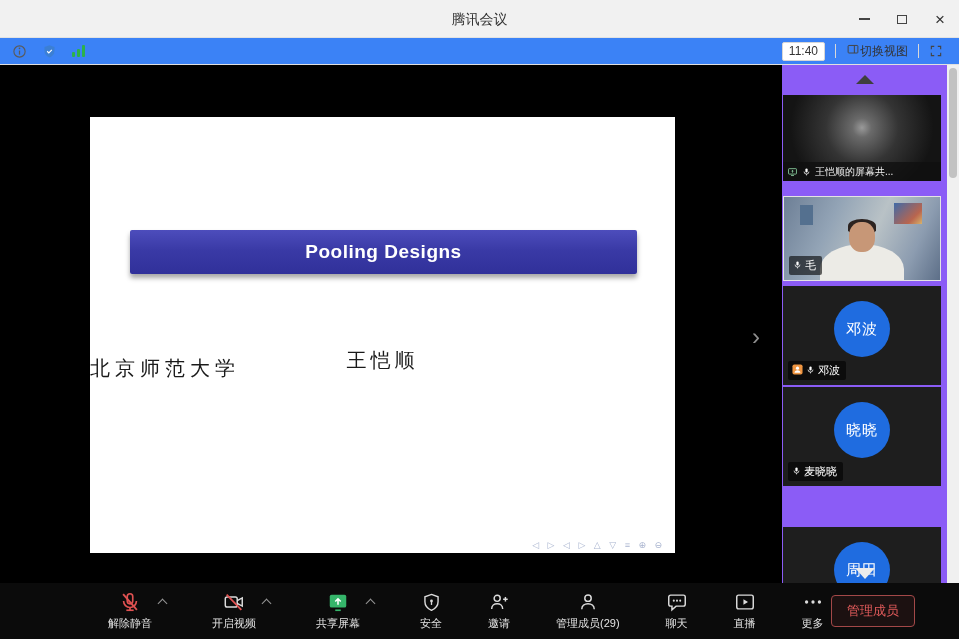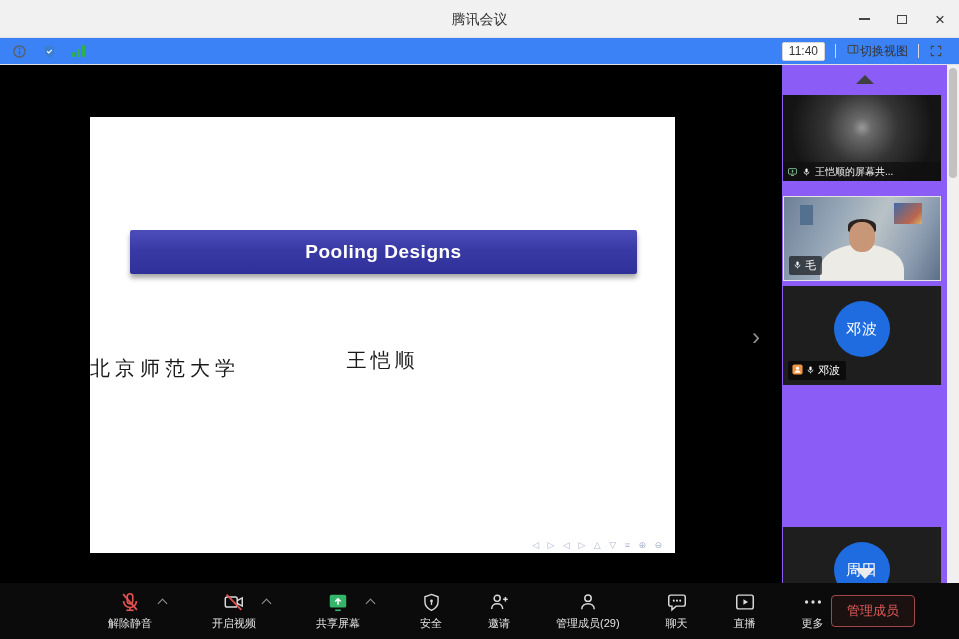--- a/index.html
+++ b/index.html
@@ -215,20 +215,33 @@
           <svg width="9" height="10" viewBox="0 0 24 24">
               <rect x="9" y="2.5" width="6" height="11" rx="3" fill="#fff"></rect>
               <path d="M5.5 11 a6.5 6.5 0 0 0 13 0" fill="none" stroke="#fff" stroke-width="2"></path>
               <line x1="12" y1="17.5" x2="12" y2="21" stroke="#fff" stroke-width="2"></line>
             </svg>
         </span>
         <span>邓波</span>
       </div>
     </div>
 
+    <div class="tile tile-av4">
+      <div class="avatar-circle">晓晓</div>
+      <div class="tile-chip">
+        <span>
+          <svg width="9" height="10" viewBox="0 0 24 24">
+              <rect x="9" y="2.5" width="6" height="11" rx="3" fill="#fff"></rect>
+              <path d="M5.5 11 a6.5 6.5 0 0 0 13 0" fill="none" stroke="#fff" stroke-width="2"></path>
+              <line x1="12" y1="17.5" x2="12" y2="21" stroke="#fff" stroke-width="2"></line>
+            </svg>
+        </span>
+        <span>麦晓晓</span>
+      </div>
+    </div>
 
     <div class="tile tile-av5">
       <div class="avatar-circle">周田</div>
       <div class="tile-chip">
         <span>
           <svg width="9" height="10" viewBox="0 0 24 24">
               <rect x="9" y="2.5" width="6" height="11" rx="3" fill="#fff"></rect>
               <path d="M5.5 11 a6.5 6.5 0 0 0 13 0" fill="none" stroke="#fff" stroke-width="2"></path>
               <line x1="12" y1="17.5" x2="12" y2="21" stroke="#fff" stroke-width="2"></line>
             </svg>

